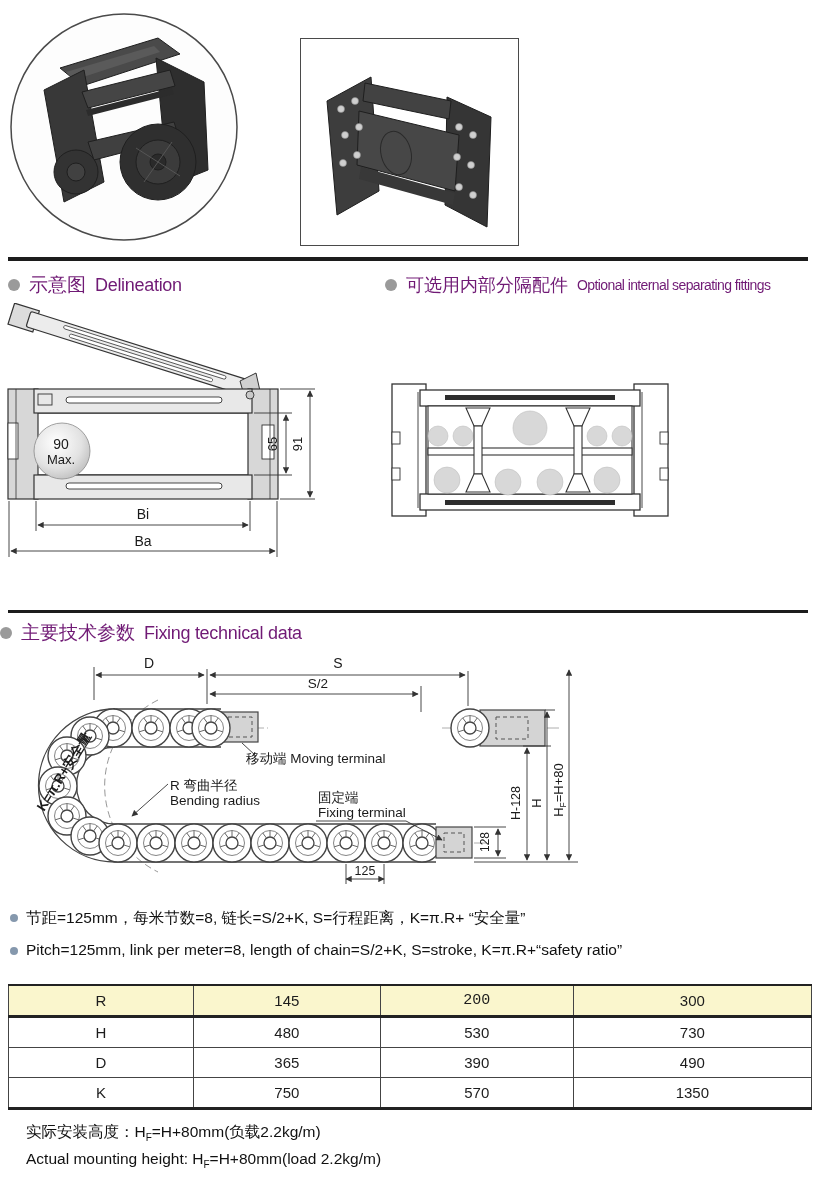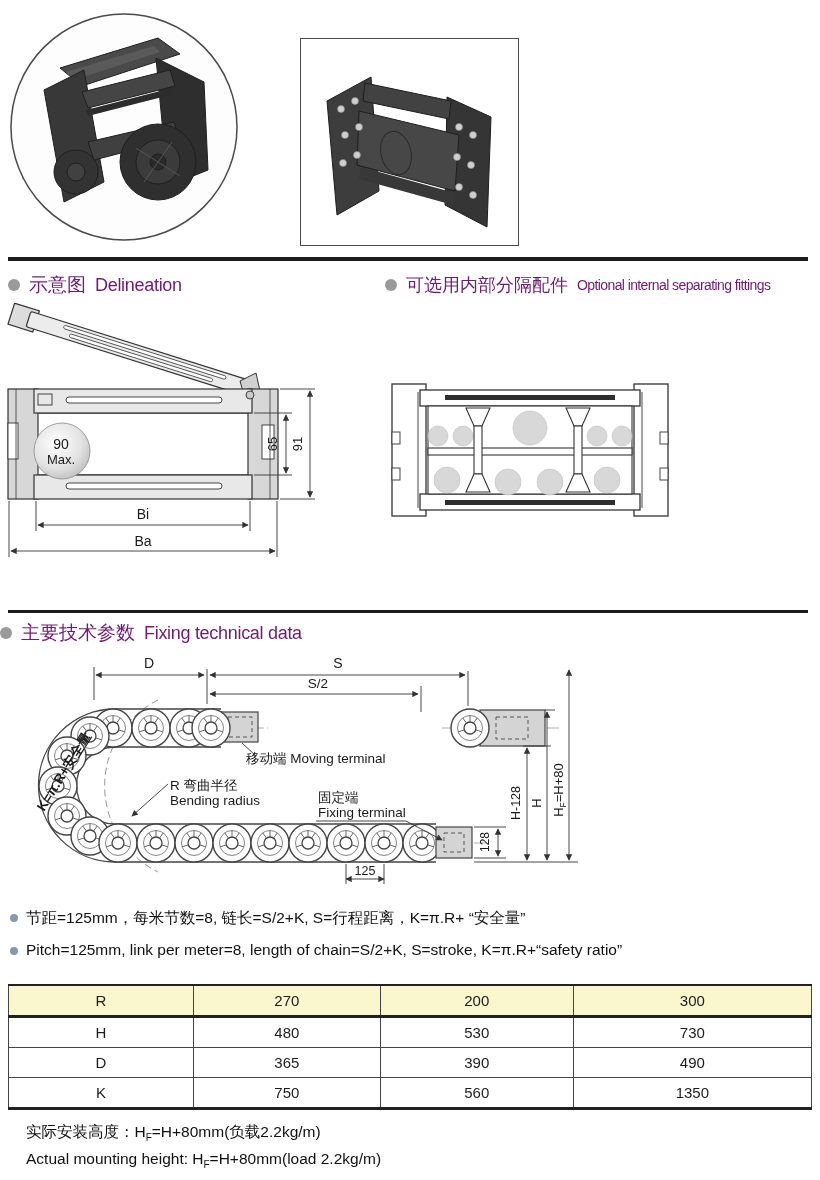--- a/index.html
+++ b/index.html
@@ -13,21 +13,21 @@
   .sec-en{color:#701a75;font-size:18px;margin-left:9px;letter-spacing:-0.3px;}
   .sec-header.small .sec-zh{font-size:18px;}
   .sec-header.small .sec-en{font-size:14px;letter-spacing:-0.6px;}
   .photo-box{position:absolute;left:300px;top:38px;width:217px;height:206px;border:1px solid #4a4a4a;background:#fff;}
   .bullet{position:absolute;display:flex;align-items:flex-start;font-size:15.5px;color:#111;white-space:nowrap;justify-content:center;}
   .bullet .b-dot{width:8px;height:8px;border-radius:50%;background:#8598ad;margin:6px 8px 0 0;flex:0 0 auto;}
   table.data{position:absolute;left:8px;top:984px;width:804px;border-collapse:collapse;
              border-top:2px solid #222;border-bottom:3px solid #222;table-layout:fixed;}
   table.data td{border:1px solid #444;height:29px;text-align:center;font-size:15px;color:#1c1c1c;padding:0;}
   table.data tr.hdr td{background:#faf6cd;border-bottom:3px solid #222;}
-  .c0{width:23%;} .c1{width:23.3%;} .c2{width:24%;} .c3{width:29.7%;}
+  .c0{width:23%;} .c1{width:23.3%;} .c2{width:24%;font-family:Liberation Mono, monospace;} .c3{width:29.7%;}
   .footnote{position:absolute;left:26px;font-size:15.5px;color:#111;white-space:nowrap;}
   .footnote sub{font-size:10px;}
   svg text{font-family:"Liberation Sans","DejaVu Sans",sans-serif;fill:#1a1a1a;}
 </style>
 </head>
 <body>
 
 <div id="page">
 
   <svg class="abs" style="left:8px;top:10px" width="232" height="234" viewBox="0 0 232 234">
@@ -305,40 +305,40 @@
   </div>
   <div class="bullet" style="left:10px;top:941px">
     <span class="b-dot"></span>
     <span>Pitch=125mm, link per meter=8, length of chain=S/2+K, S=stroke, K=π.R+“safety ratio”</span>
   </div>
 
   <table class="data">
     <tbody>
       <tr class="hdr">
         <td class="c0">R</td>
-        <td class="c1">270</td>
+        <td class="c1">145</td>
         <td class="c2">200</td>
         <td class="c3">300</td>
       </tr>
       <tr>
         <td>H</td>
         <td>480</td>
         <td>530</td>
         <td>730</td>
       </tr>
       <tr>
         <td>D</td>
         <td>365</td>
         <td>390</td>
         <td>490</td>
       </tr>
       <tr>
         <td>K</td>
         <td>750</td>
-        <td>560</td>
+        <td>570</td>
         <td>1350</td>
       </tr>
     </tbody>
   </table>
 
   <div class="footnote" style="top:1122px">
     <span>实际安装高度：H</span><sub>F</sub><span>=H+80mm(负载2.2kg/m)</span>
   </div>
   <div class="footnote" style="top:1150px">
     <span>Actual mounting height: H</span><sub>F</sub><span>=H+80mm(load 2.2kg/m)</span>

